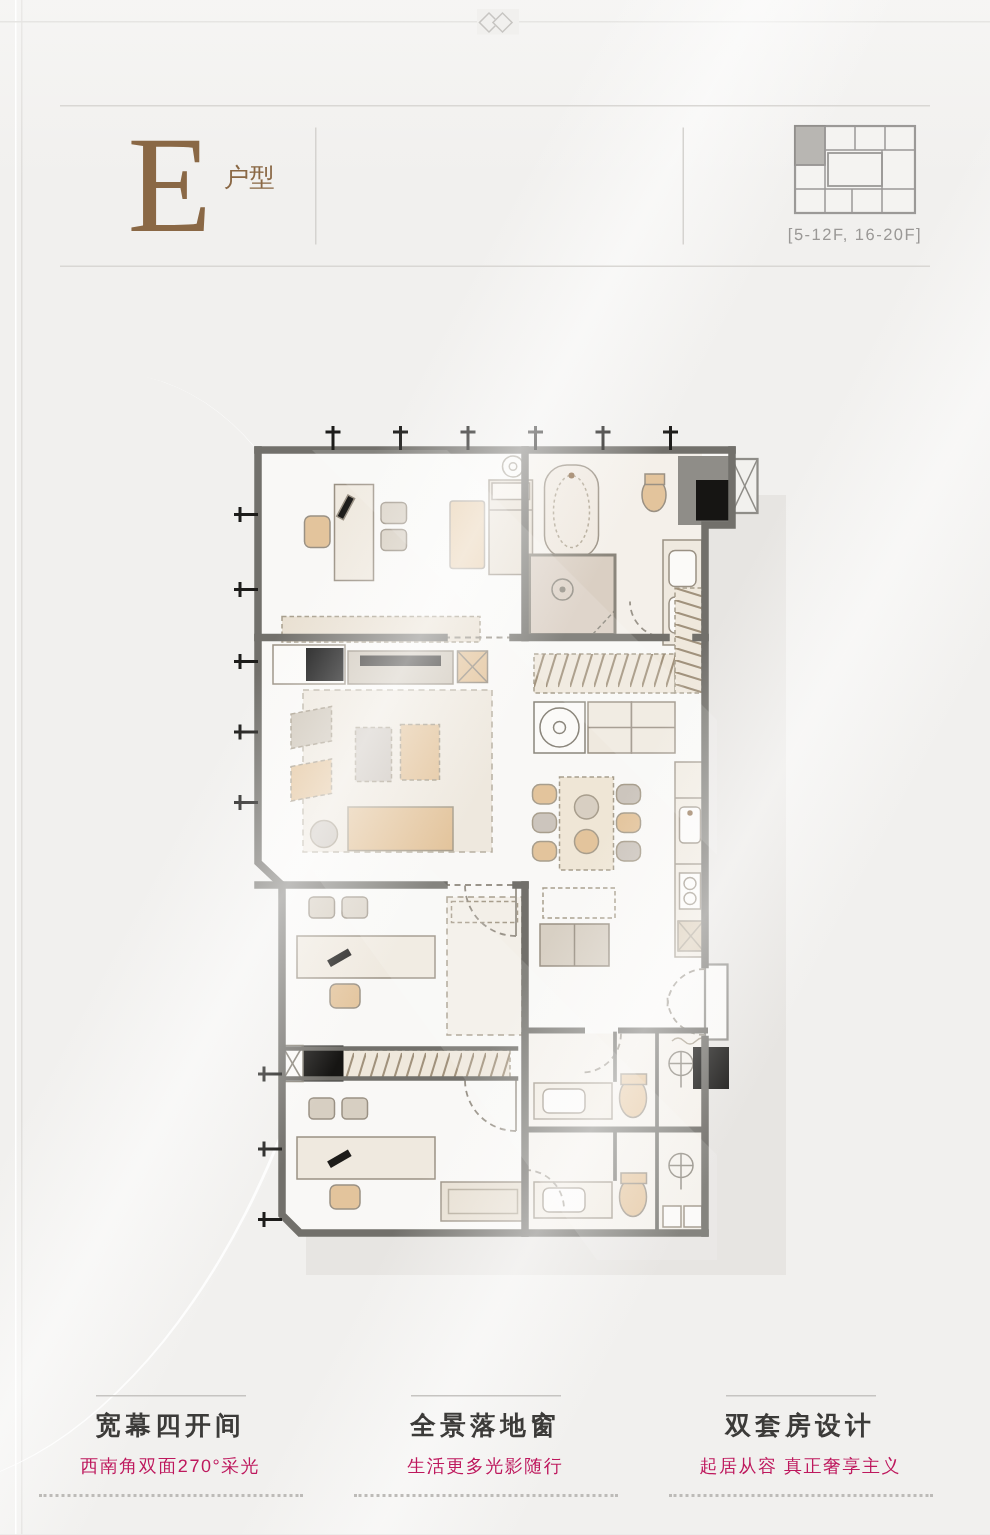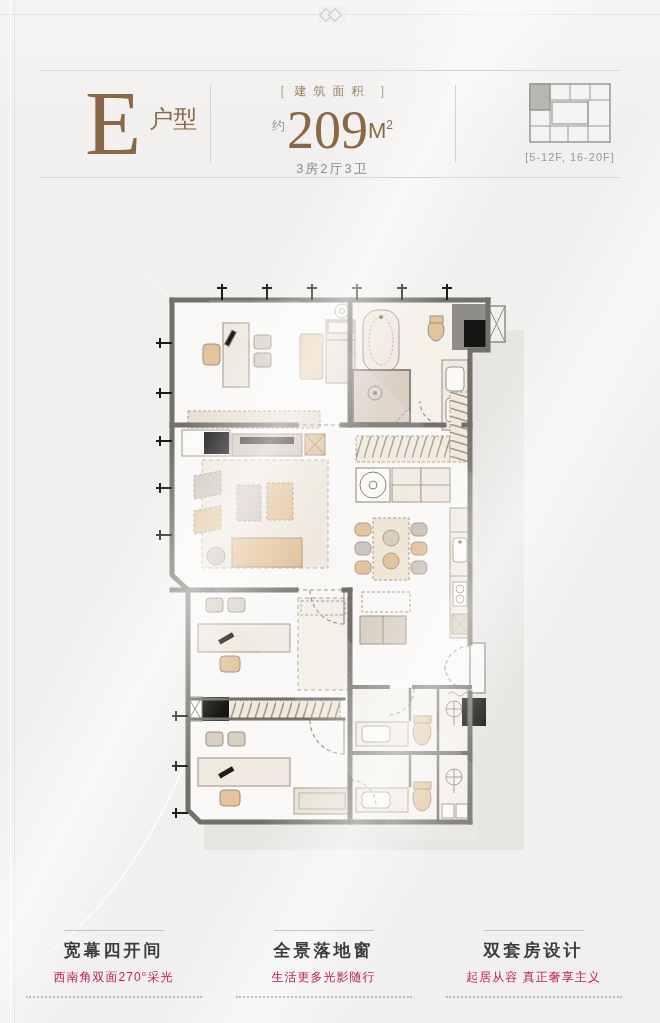--- a/index.html
+++ b/index.html
@@ -26,21 +26,21 @@
 
   
   .header{position:absolute;left:40px;right:40px;top:70px;height:106px;z-index:4;
           border-top:1px solid #d9d7d4;border-bottom:1px solid #d9d7d4;}
   .header .vdiv{position:absolute;top:14px;bottom:14px;width:1px;background:#d5d3d0;}
   .vdiv.v1{left:170px;} .vdiv.v2{left:415px;}
   .unit-block{position:absolute;left:45px;top:10px;display:flex;align-items:flex-start;}
   .unit-letter{font-family:"Liberation Serif",serif;font-size:92px;line-height:84px;
                color:#8a6845;letter-spacing:-2px;}
   .unit-type{display:flex;flex-direction:column;margin:26px 0 0 10px;color:#8a6845;
-             font-size:24px;line-height:24px;letter-spacing:0;}
+             font-size:17px;line-height:24px;letter-spacing:0;}
   .area-block{position:absolute;left:170px;width:245px;top:12px;text-align:center;color:#8a6845;}
   .area-caption{font-size:12px;letter-spacing:7px;color:#9b8468;}
   .area-caption .bracket{letter-spacing:0;color:#b3a48f;font-family:"Liberation Sans",sans-serif;}
   .area-main{margin-top:2px;white-space:nowrap;}
   .area-approx{font-size:13px;color:#9a9895;vertical-align:18px;margin-right:2px;}
   .area-value{font-family:"Liberation Serif",serif;font-size:54px;line-height:56px;color:#8a6845;}
   .area-unit{font-size:22px;color:#8a6845;vertical-align:10px;}
   .area-unit sup{font-size:12px;vertical-align:9px;}
   .layout-summary{font-size:13px;color:#8e8c89;letter-spacing:2px;margin-top:2px;}
   .keyplan-block{position:absolute;left:440px;width:180px;top:10px;text-align:center;}
@@ -77,31 +77,20 @@
     <div class="vdiv v1"></div>
     <div class="vdiv v2"></div>
 
     <div class="unit-block">
       <div class="unit-letter">E</div>
       <div class="unit-type">
         <span>户型</span>
       </div>
     </div>
 
-    <div class="area-block">
-      <div class="area-caption">
-        <span class="bracket">[</span>
-        <span>建筑面积</span>
-        <span class="bracket">]</span>
-      </div>
-      <div class="area-main">
-        <span class="area-approx">约</span><span class="area-value">209</span><span class="area-unit"><span>M</span><sup>2</sup></span>
-      </div>
-      <div class="layout-summary">3房2厅3卫</div>
-    </div>
 
     <div class="keyplan-block">
       <svg width="82" height="64" viewBox="0 0 82 64">
         <rect x="1" y="1" width="80" height="58" fill="#f4f3f1" stroke="#9b9997" stroke-width="1.5"></rect>
         <rect x="1" y="1" width="20" height="26" fill="#b8b6b2" stroke="#8e8c89" stroke-width="1"></rect>
         <rect x="23" y="19" width="36" height="22" fill="#f4f3f1" stroke="#9b9997" stroke-width="1.2"></rect>
         <line x1="21" y1="1" x2="21" y2="59" stroke="#9b9997"></line>
         <line x1="21" y1="17" x2="81" y2="17" stroke="#9b9997"></line>
         <line x1="41" y1="1" x2="41" y2="17" stroke="#9b9997"></line>
         <line x1="61" y1="1" x2="61" y2="17" stroke="#9b9997"></line>

